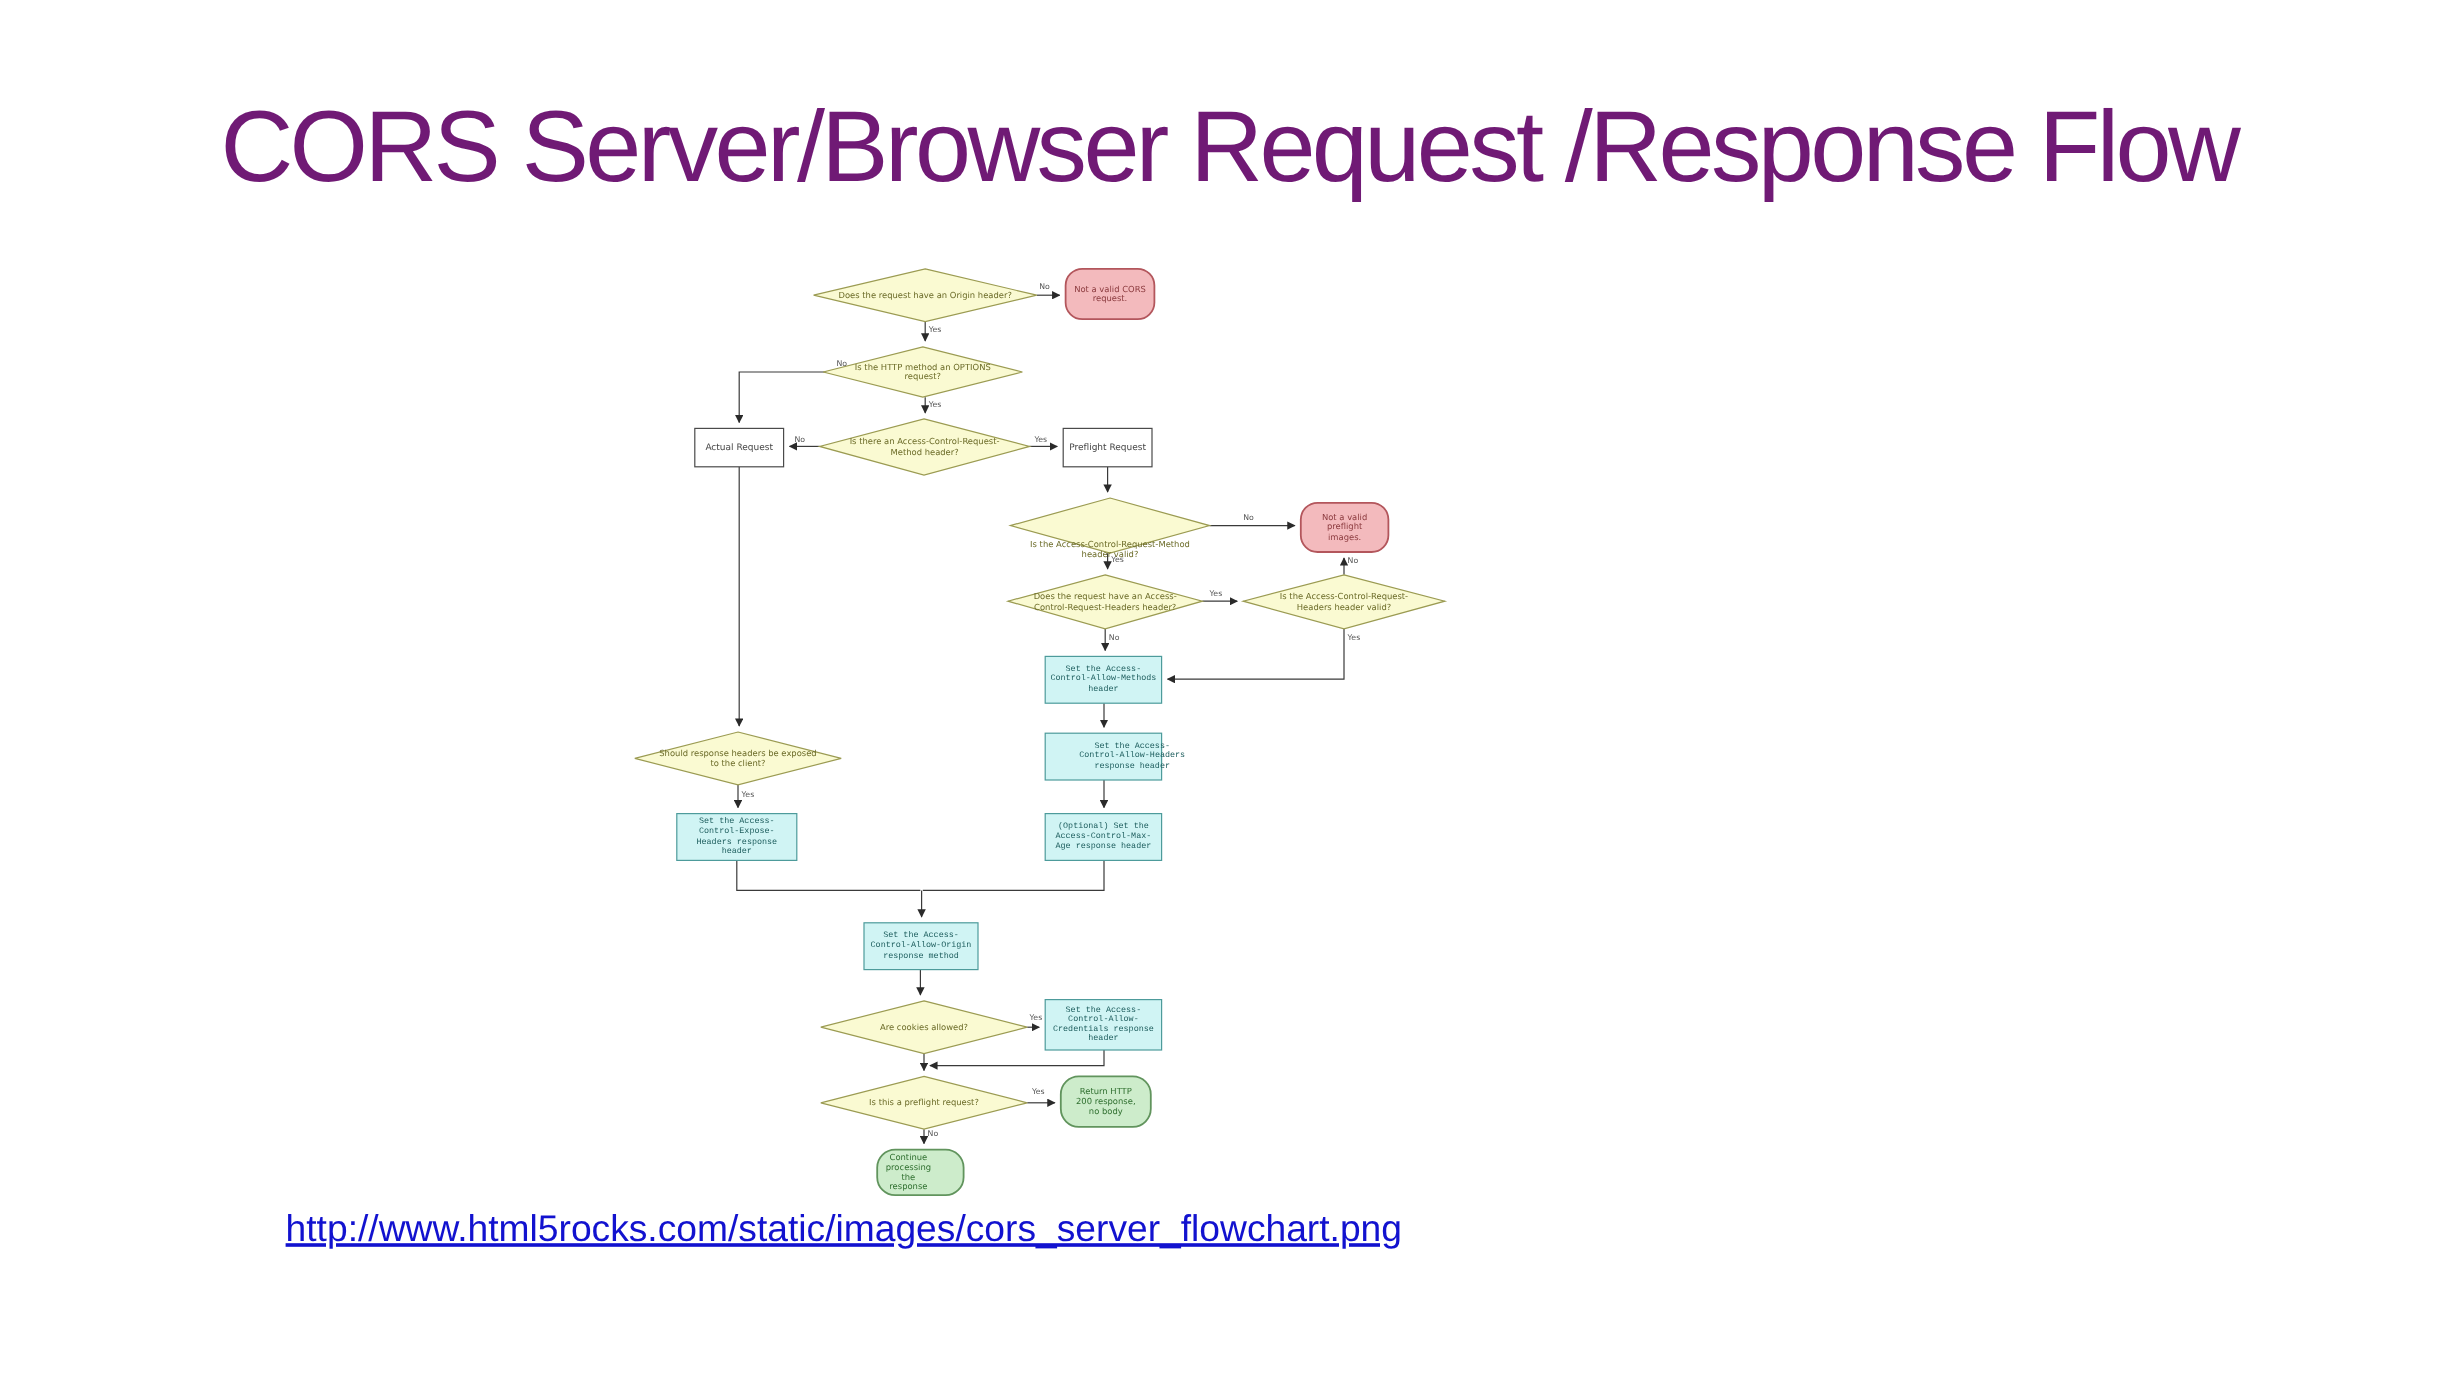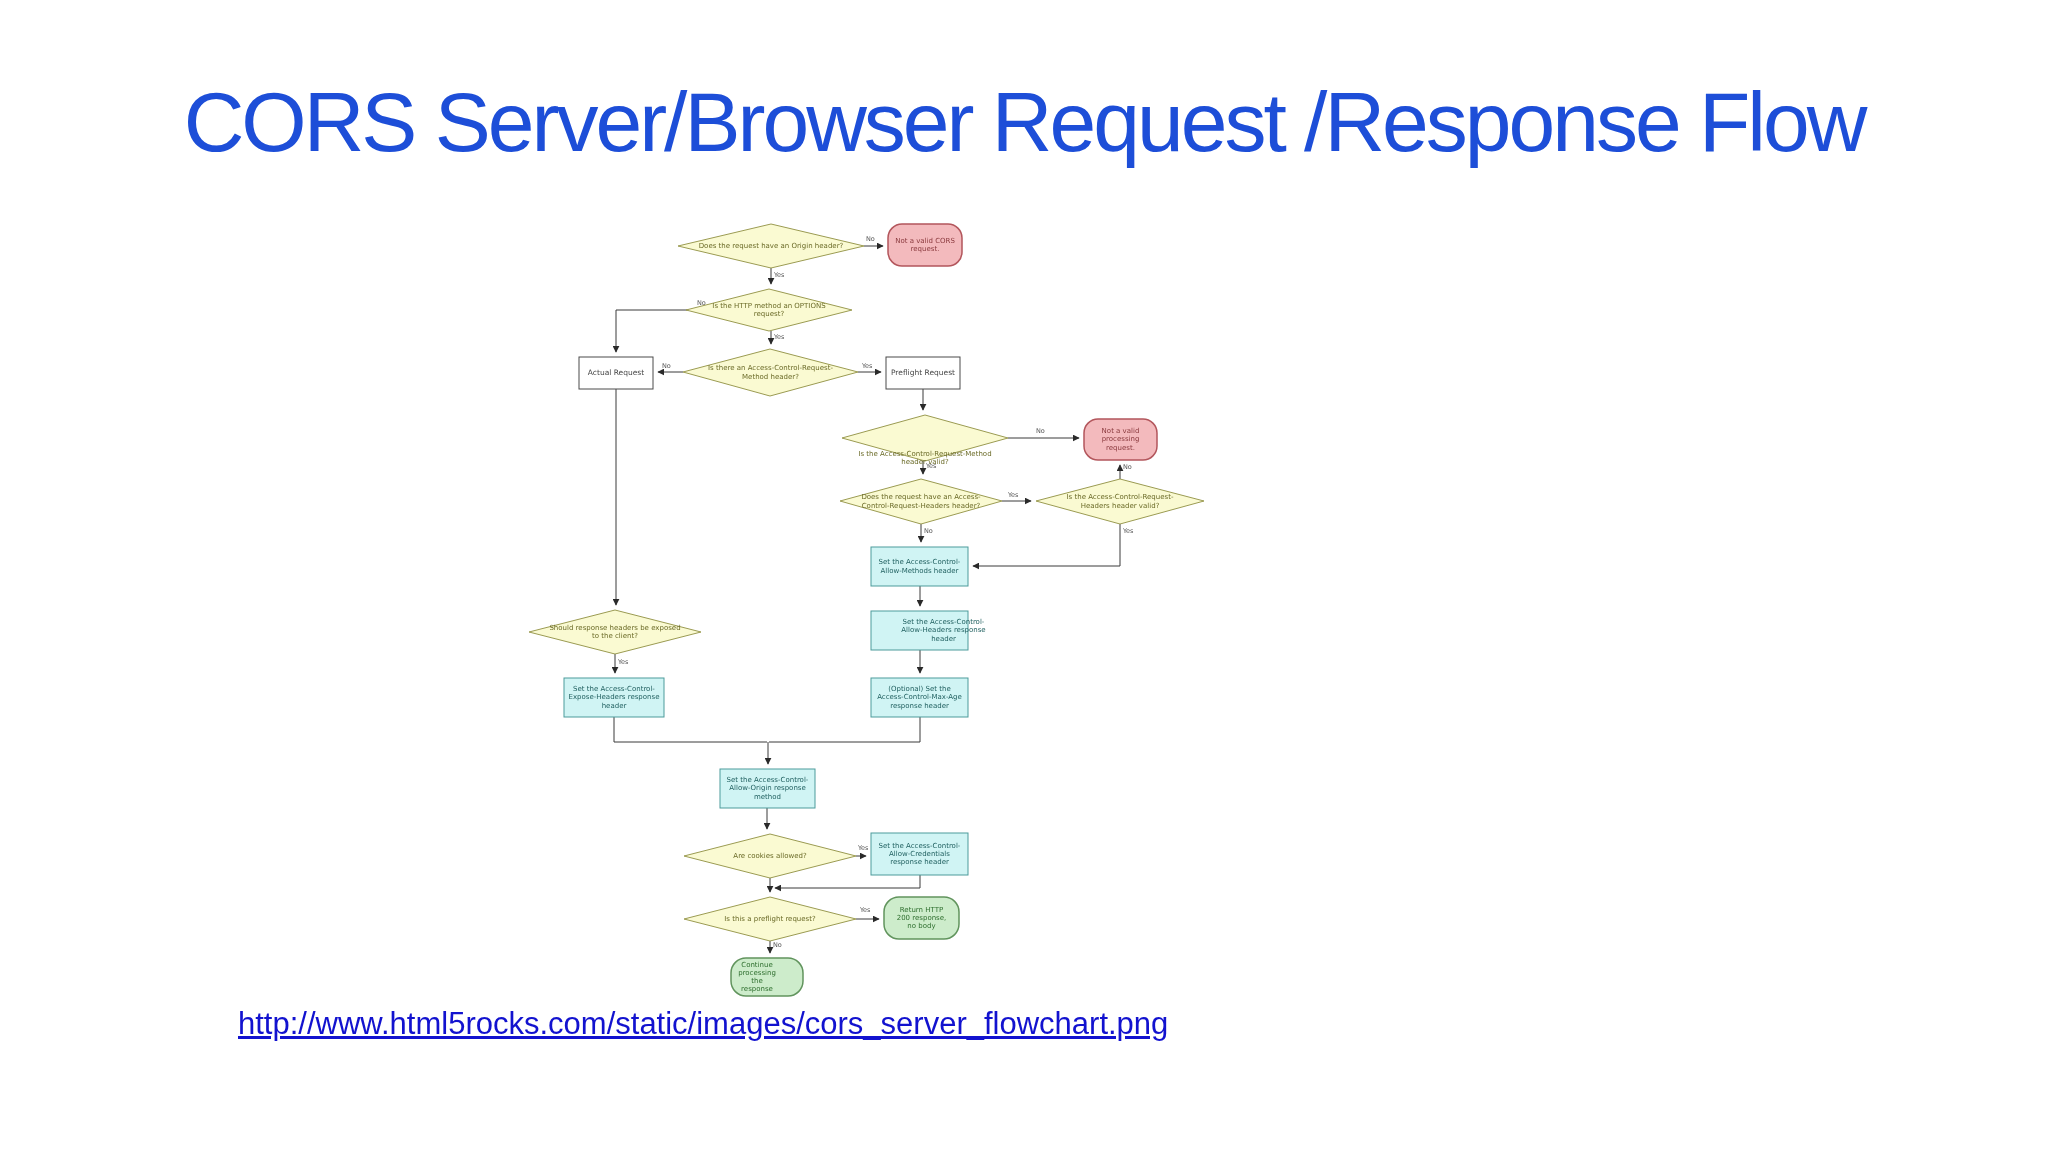--- a/index.html
+++ b/index.html
@@ -3,32 +3,32 @@
 <meta charset="utf-8">
 <style>
   html,body{margin:0;padding:0;}
   body{
     width:2048px;height:1152px;background:#ffffff;position:relative;
     overflow:hidden;font-family:"Liberation Sans",sans-serif;
   }
   .slide-title{
     position:absolute;top:74px;left:0;width:2048px;
     text-align:center;font-family:"Liberation Sans",sans-serif;
-    font-size:84px;font-weight:400;letter-spacing:-3px;color:#1d4ed8;
+    font-size:84px;font-weight:400;letter-spacing:-3px;color:#701a75;
     margin:0;white-space:nowrap;
   }
   .diagram-svg{position:absolute;left:0;top:0;}
   .node-label{
     position:absolute;display:flex;align-items:center;justify-content:center;
     text-align:center;font-family:"DejaVu Sans",sans-serif;
     font-size:7px;line-height:1.15;box-sizing:border-box;
   }
   .decision{color:#6b6b28;padding:0 16px;}
   .error{color:#8b3a3e;padding:0 7px;}
-  .action{color:#1f5f5f;padding:0 4px;}
+  .action{color:#1f5f5f;padding:0 4px;font-family:Liberation Mono, monospace;}
   .success{color:#2f6f2f;padding:0 10px;}
   .process{color:#464646;font-size:7.5px;}
   .edge-label{
     position:absolute;font-family:"DejaVu Sans",sans-serif;
     font-size:6.5px;line-height:1;color:#555;
   }
   .source-link{
     position:absolute;left:222px;top:1006px;
     font-family:"Liberation Sans",sans-serif;font-size:31px;
     color:#1212cf;text-decoration:underline;cursor:pointer;white-space:nowrap;margin-left:16px;
@@ -113,21 +113,21 @@
     </g>
   </svg>
 
   <div class="node-label decision" style="left:678px;top:224px;width:186px;height:44px;">Does the request have an Origin header?</div>
   <div class="node-label error" style="left:888px;top:224px;width:74px;height:42px;">Not a valid CORS request.</div>
   <div class="node-label decision" style="left:686px;top:289px;width:166px;height:42px;">Is the HTTP method an OPTIONS request?</div>
   <div class="node-label process" style="left:579px;top:357px;width:74px;height:32px;">Actual Request</div>
   <div class="node-label decision" style="left:683px;top:349px;width:175px;height:47px;">Is there an Access-Control-Request-Method header?</div>
   <div class="node-label process" style="left:886px;top:357px;width:74px;height:32px;">Preflight Request</div>
   <div class="node-label decision" style="left:842px;top:435px;width:166px;height:46px;">Is the Access-Control-Request-Method header valid?</div>
-  <div class="node-label error" style="left:1084px;top:419px;width:73px;height:41px;">Not a valid processing request.</div>
+  <div class="node-label error" style="left:1084px;top:419px;width:73px;height:41px;">Not a valid preflight images.</div>
   <div class="node-label decision" style="left:840px;top:479px;width:162px;height:45px;">Does the request have an Access-Control-Request-Headers header?</div>
   <div class="node-label decision" style="left:1036px;top:479px;width:168px;height:45px;">Is the Access-Control-Request-Headers header valid?</div>
   <div class="node-label action" style="left:871px;top:547px;width:97px;height:39px;">Set the Access-Control-Allow-Methods header</div>
   <div class="node-label action" style="left:871px;top:611px;width:97px;height:39px;margin-left:24px;">Set the Access-Control-Allow-Headers response header</div>
   <div class="node-label decision" style="left:529px;top:610px;width:172px;height:44px;">Should response headers be exposed to the client?</div>
   <div class="node-label action" style="left:564px;top:678px;width:100px;height:39px;">Set the Access-Control-Expose-Headers response header</div>
   <div class="node-label action" style="left:871px;top:678px;width:97px;height:39px;">(Optional) Set the Access-Control-Max-Age response header</div>
   <div class="node-label action" style="left:720px;top:769px;width:95px;height:39px;">Set the Access-Control-Allow-Origin response method</div>
   <div class="node-label decision" style="left:684px;top:834px;width:172px;height:44px;">Are cookies allowed?</div>
   <div class="node-label action" style="left:871px;top:833px;width:97px;height:42px;">Set the Access-Control-Allow-Credentials response header</div>

